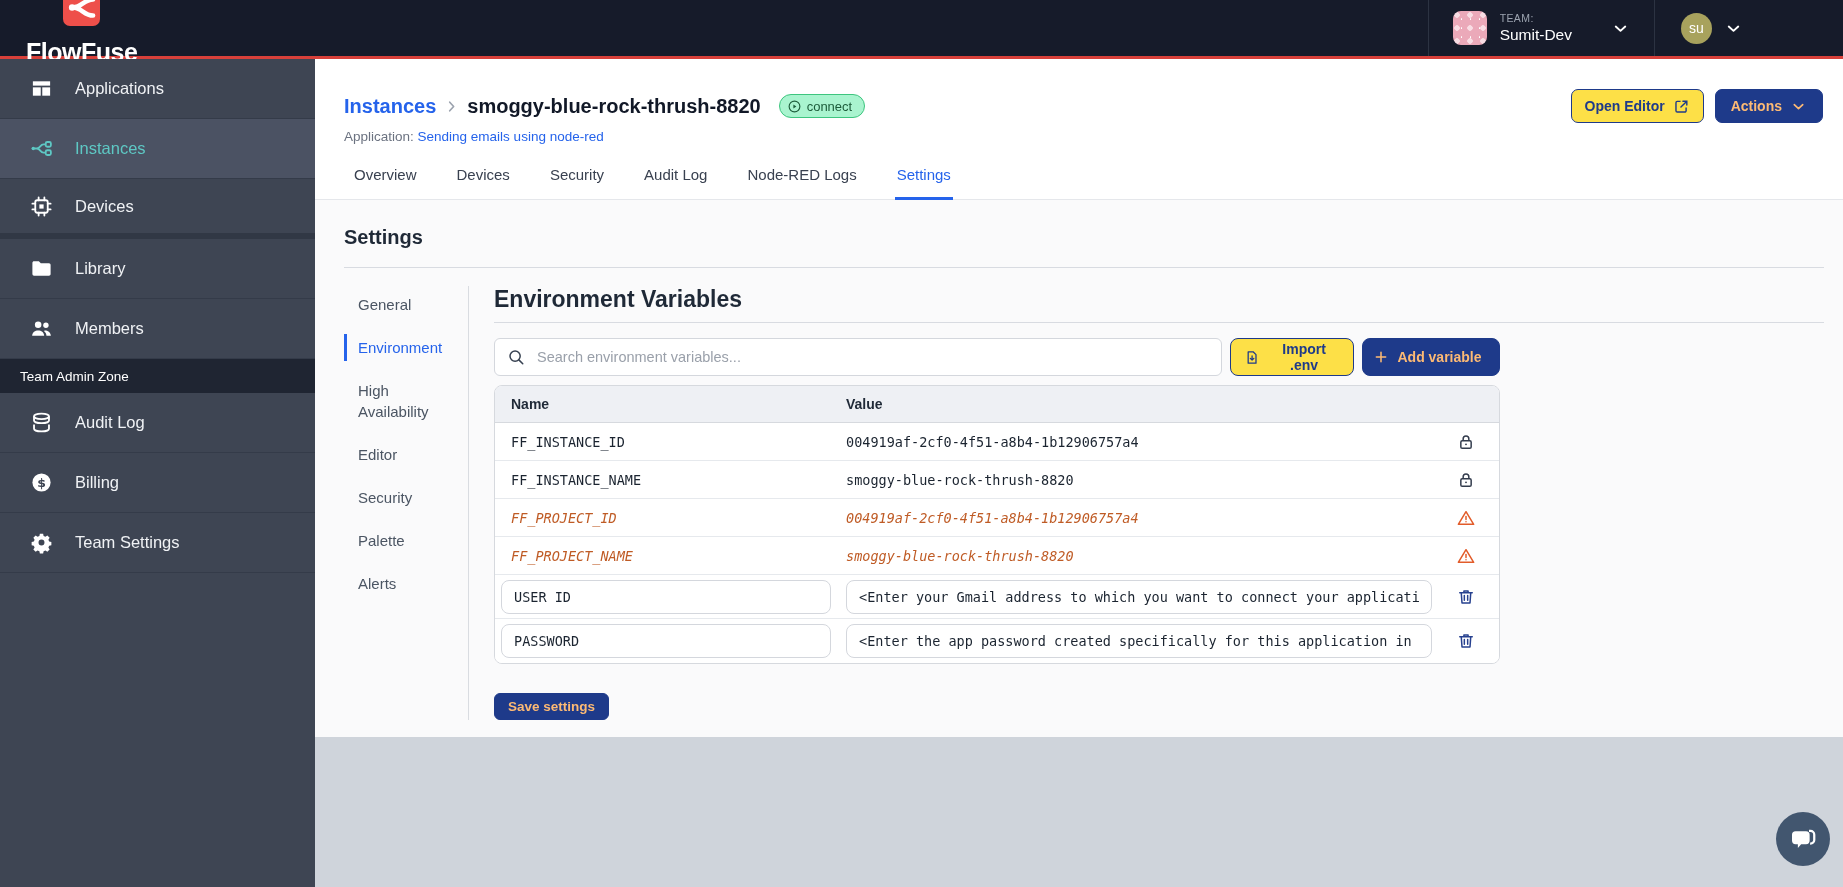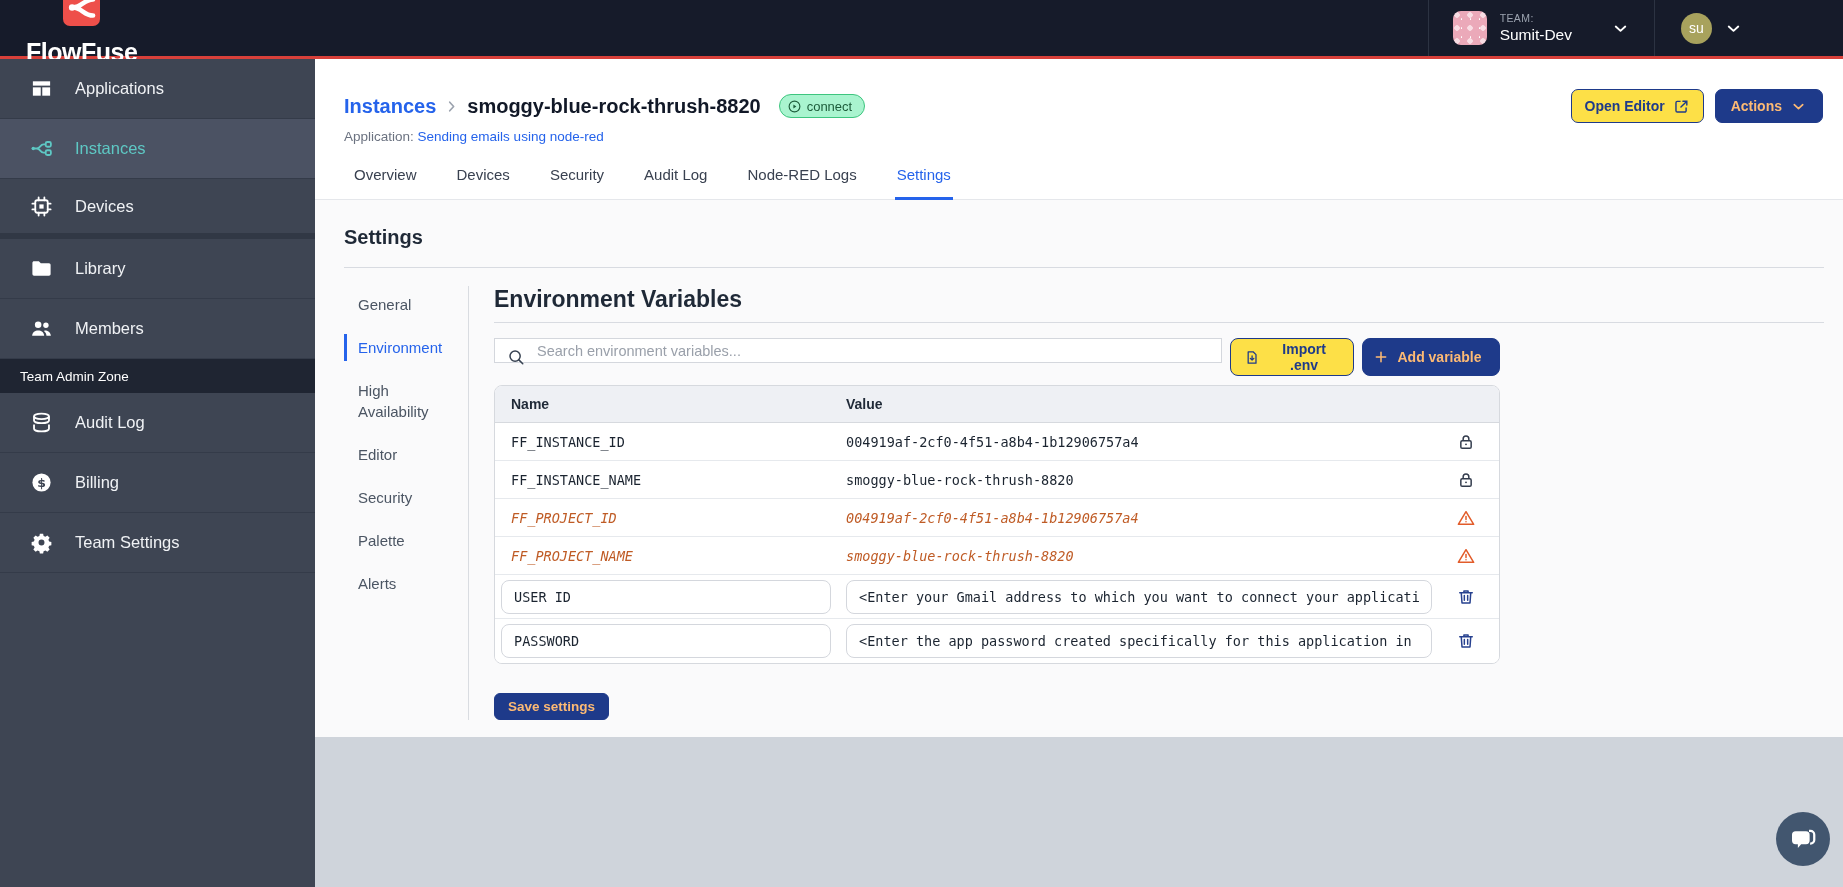--- a/index.html
+++ b/index.html
@@ -69,21 +69,21 @@
   .subnav-item { position: relative; padding: 8px 8px 8px 14px; margin-bottom: 6px; font-size: 15px; line-height: 21px; color: #4b5563; cursor: pointer; }
   .subnav-item.active { color: #2563eb; }
   .subnav-item.active::before { content: ""; position: absolute; left: 0; top: 5px; bottom: 5px; width: 3px; background: #2563eb; }
   .subnav-sep { width: 1px; background: #d9dce1; }
   .env-panel { flex: 1; margin-left: 25px; }
   .env-title { font-size: 23px; font-weight: 700; color: #1f2937; padding-bottom: 9px; border-bottom: 1px solid #d8dbe1; }
 
   .env-toolbar { display: flex; margin-top: 15px; width: 1006px; gap: 8px; }
   .search-box { position: relative; flex: 1; height: 38px; }
   .search-box .icon { position: absolute; left: 13px; top: 10px; width: 18px; height: 18px; color: #374151; }
-  .search-input { width: 100%; height: 25px; border: 1px solid #d4d7dd; border-radius: 0; padding: 0 12px 0 42px; font-size: 14.5px; color: #111827; background: #ffffff; outline: none; font-family: "Liberation Sans", sans-serif; }
+  .search-input { width: 100%; height: 38px; border: 1px solid #d4d7dd; border-radius: 6px; padding: 0 12px 0 42px; font-size: 14.5px; color: #111827; background: #ffffff; outline: none; font-family: "Liberation Sans", sans-serif; }
   .search-input::placeholder { color: #9aa0aa; }
   .btn-import { width: 124px; flex-shrink: 0; height: 38px; border-radius: 8px; }
   .btn-add { width: 138px; flex-shrink: 0; height: 38px; border-radius: 8px; padding-left: 8px; }
   .btn-add .icon { width: 16px; height: 16px; }
 
   .env-table { width: 1006px; margin-top: 9px; border: 1px solid #d6d9de; border-radius: 8px; background: #ffffff; overflow: hidden; }
   .t-head { display: grid; grid-template-columns: 351px 1fr 67px; align-items: center; height: 37px; background: #eef0f4; border-bottom: 1px solid #d6d9de; font-size: 14px; font-weight: 700; color: #1f2937; }
   .t-head .c1 { padding-left: 16px; }
   .env-row { display: grid; grid-template-columns: 351px 1fr 67px; align-items: center; min-height: 38px; border-bottom: 1px solid #e6e9ed; background: #ffffff; }
   .env-row:last-of-type { border-bottom: none; }

